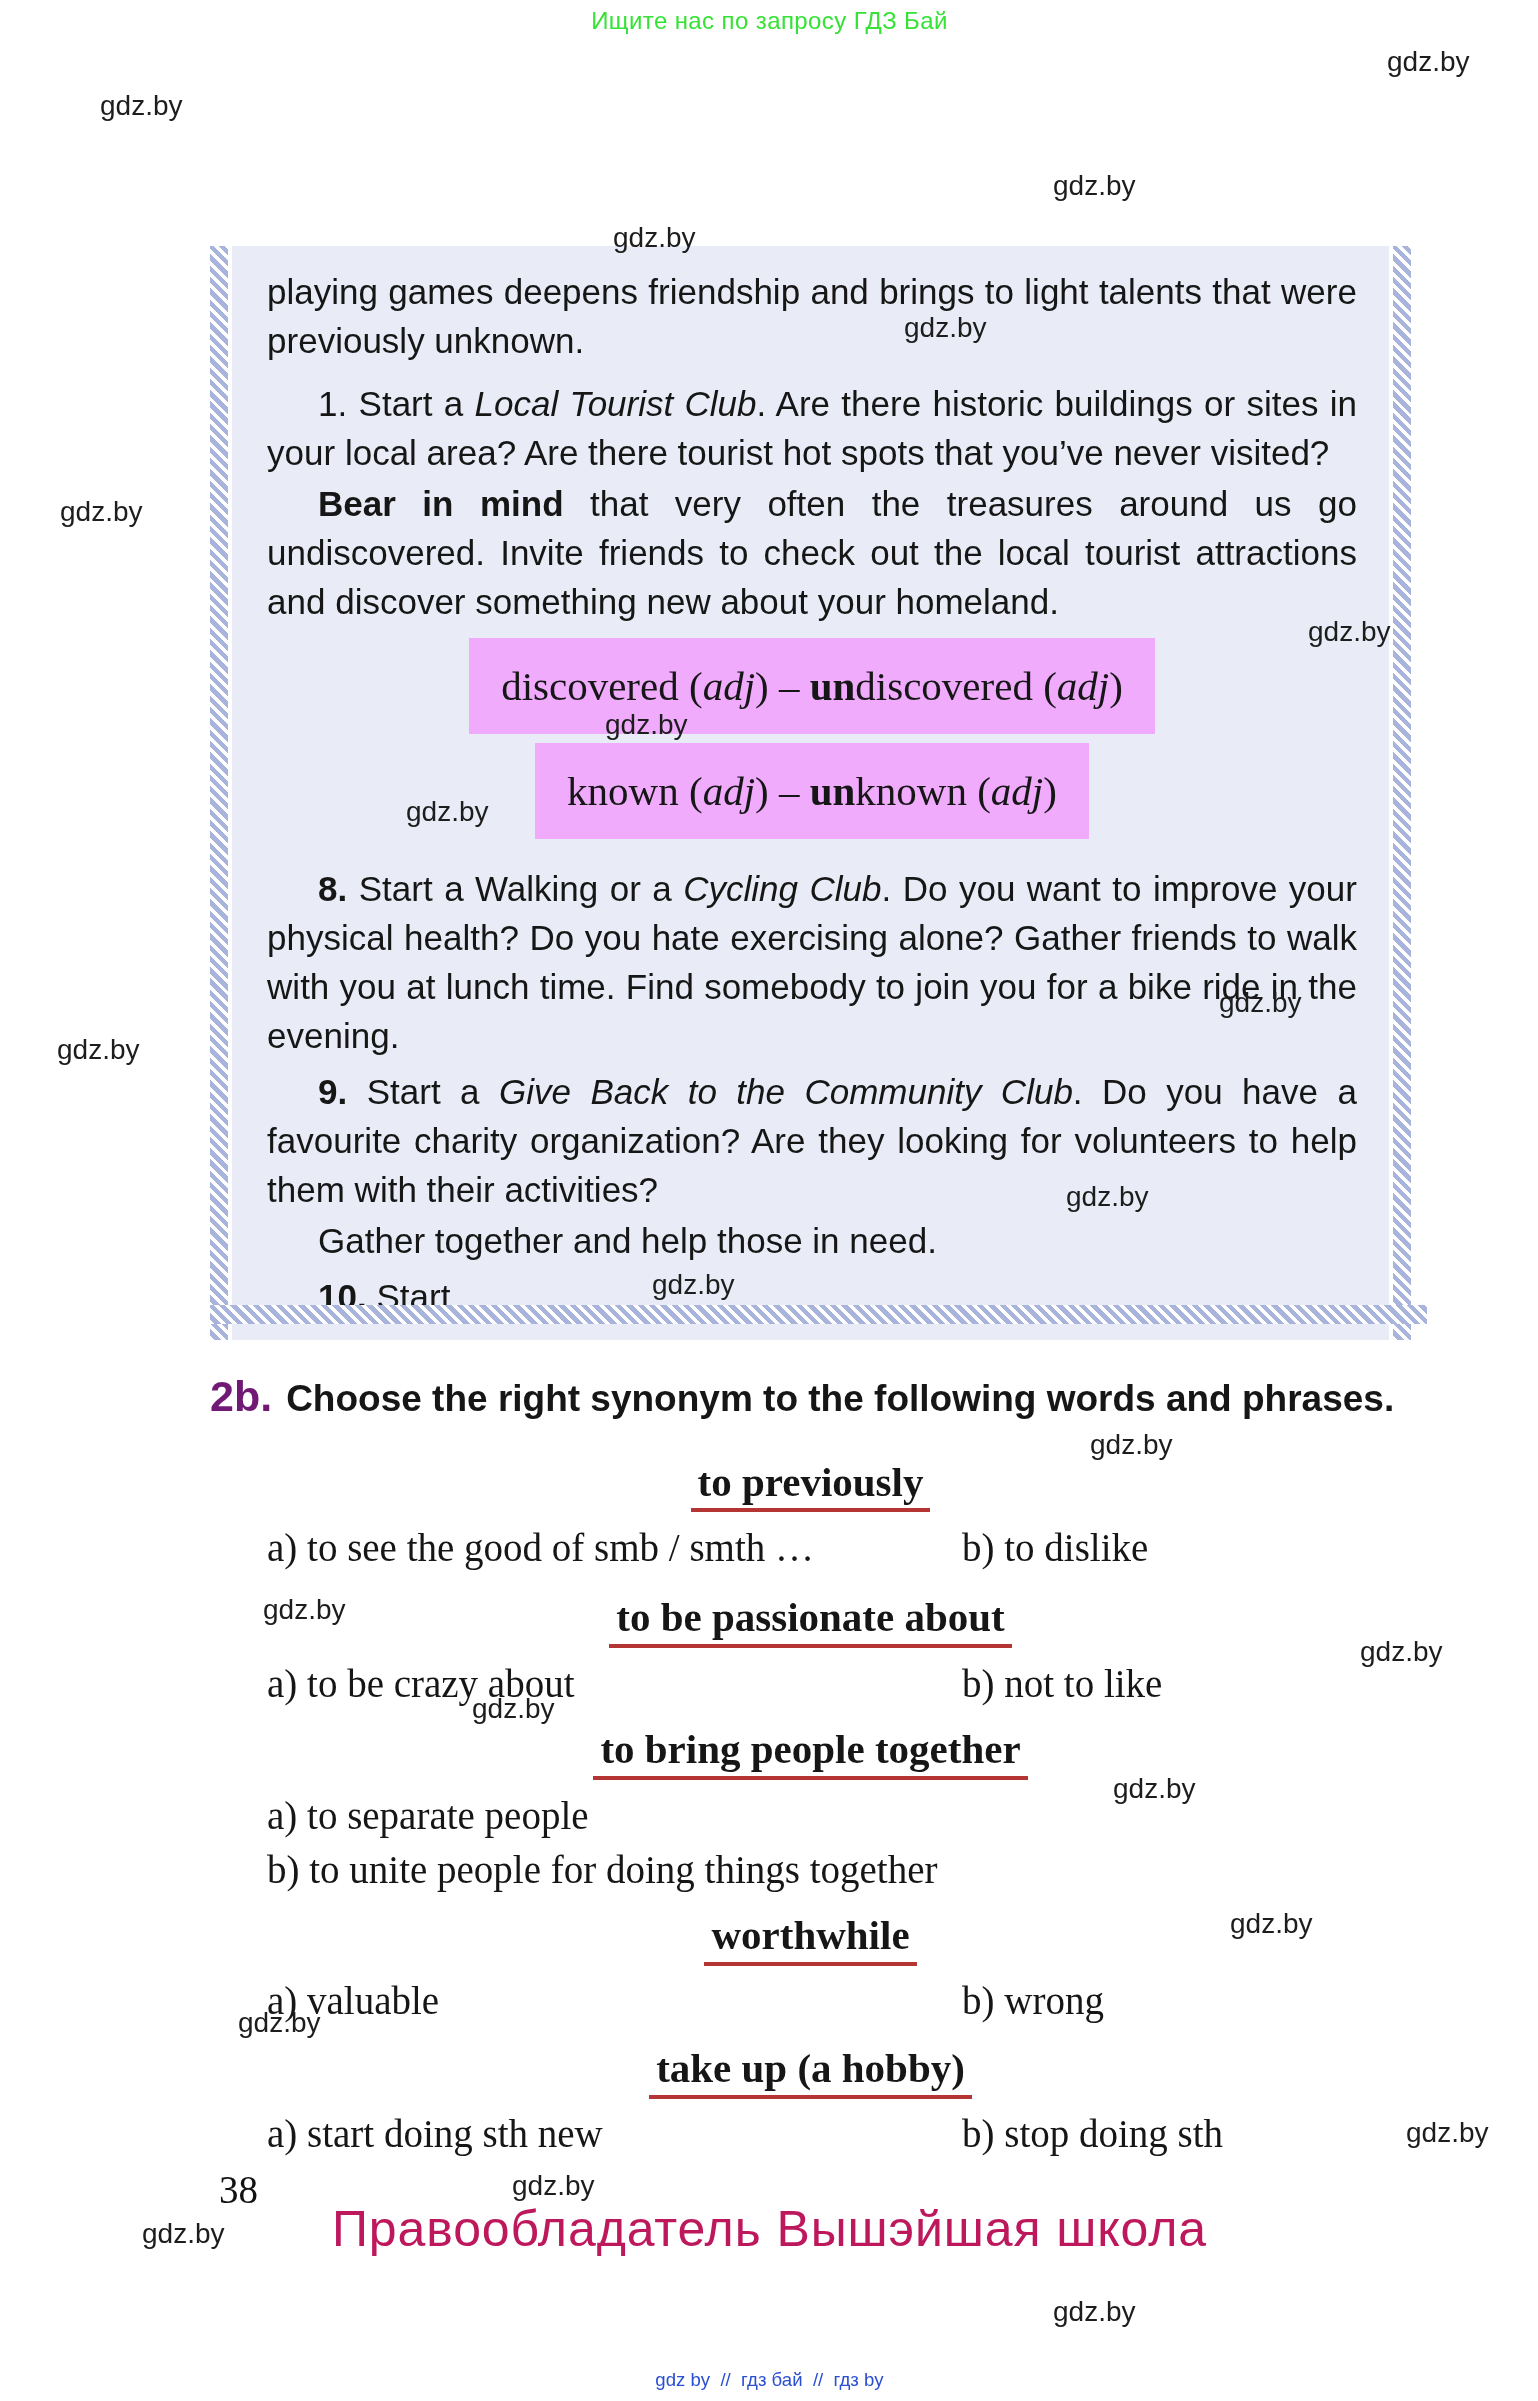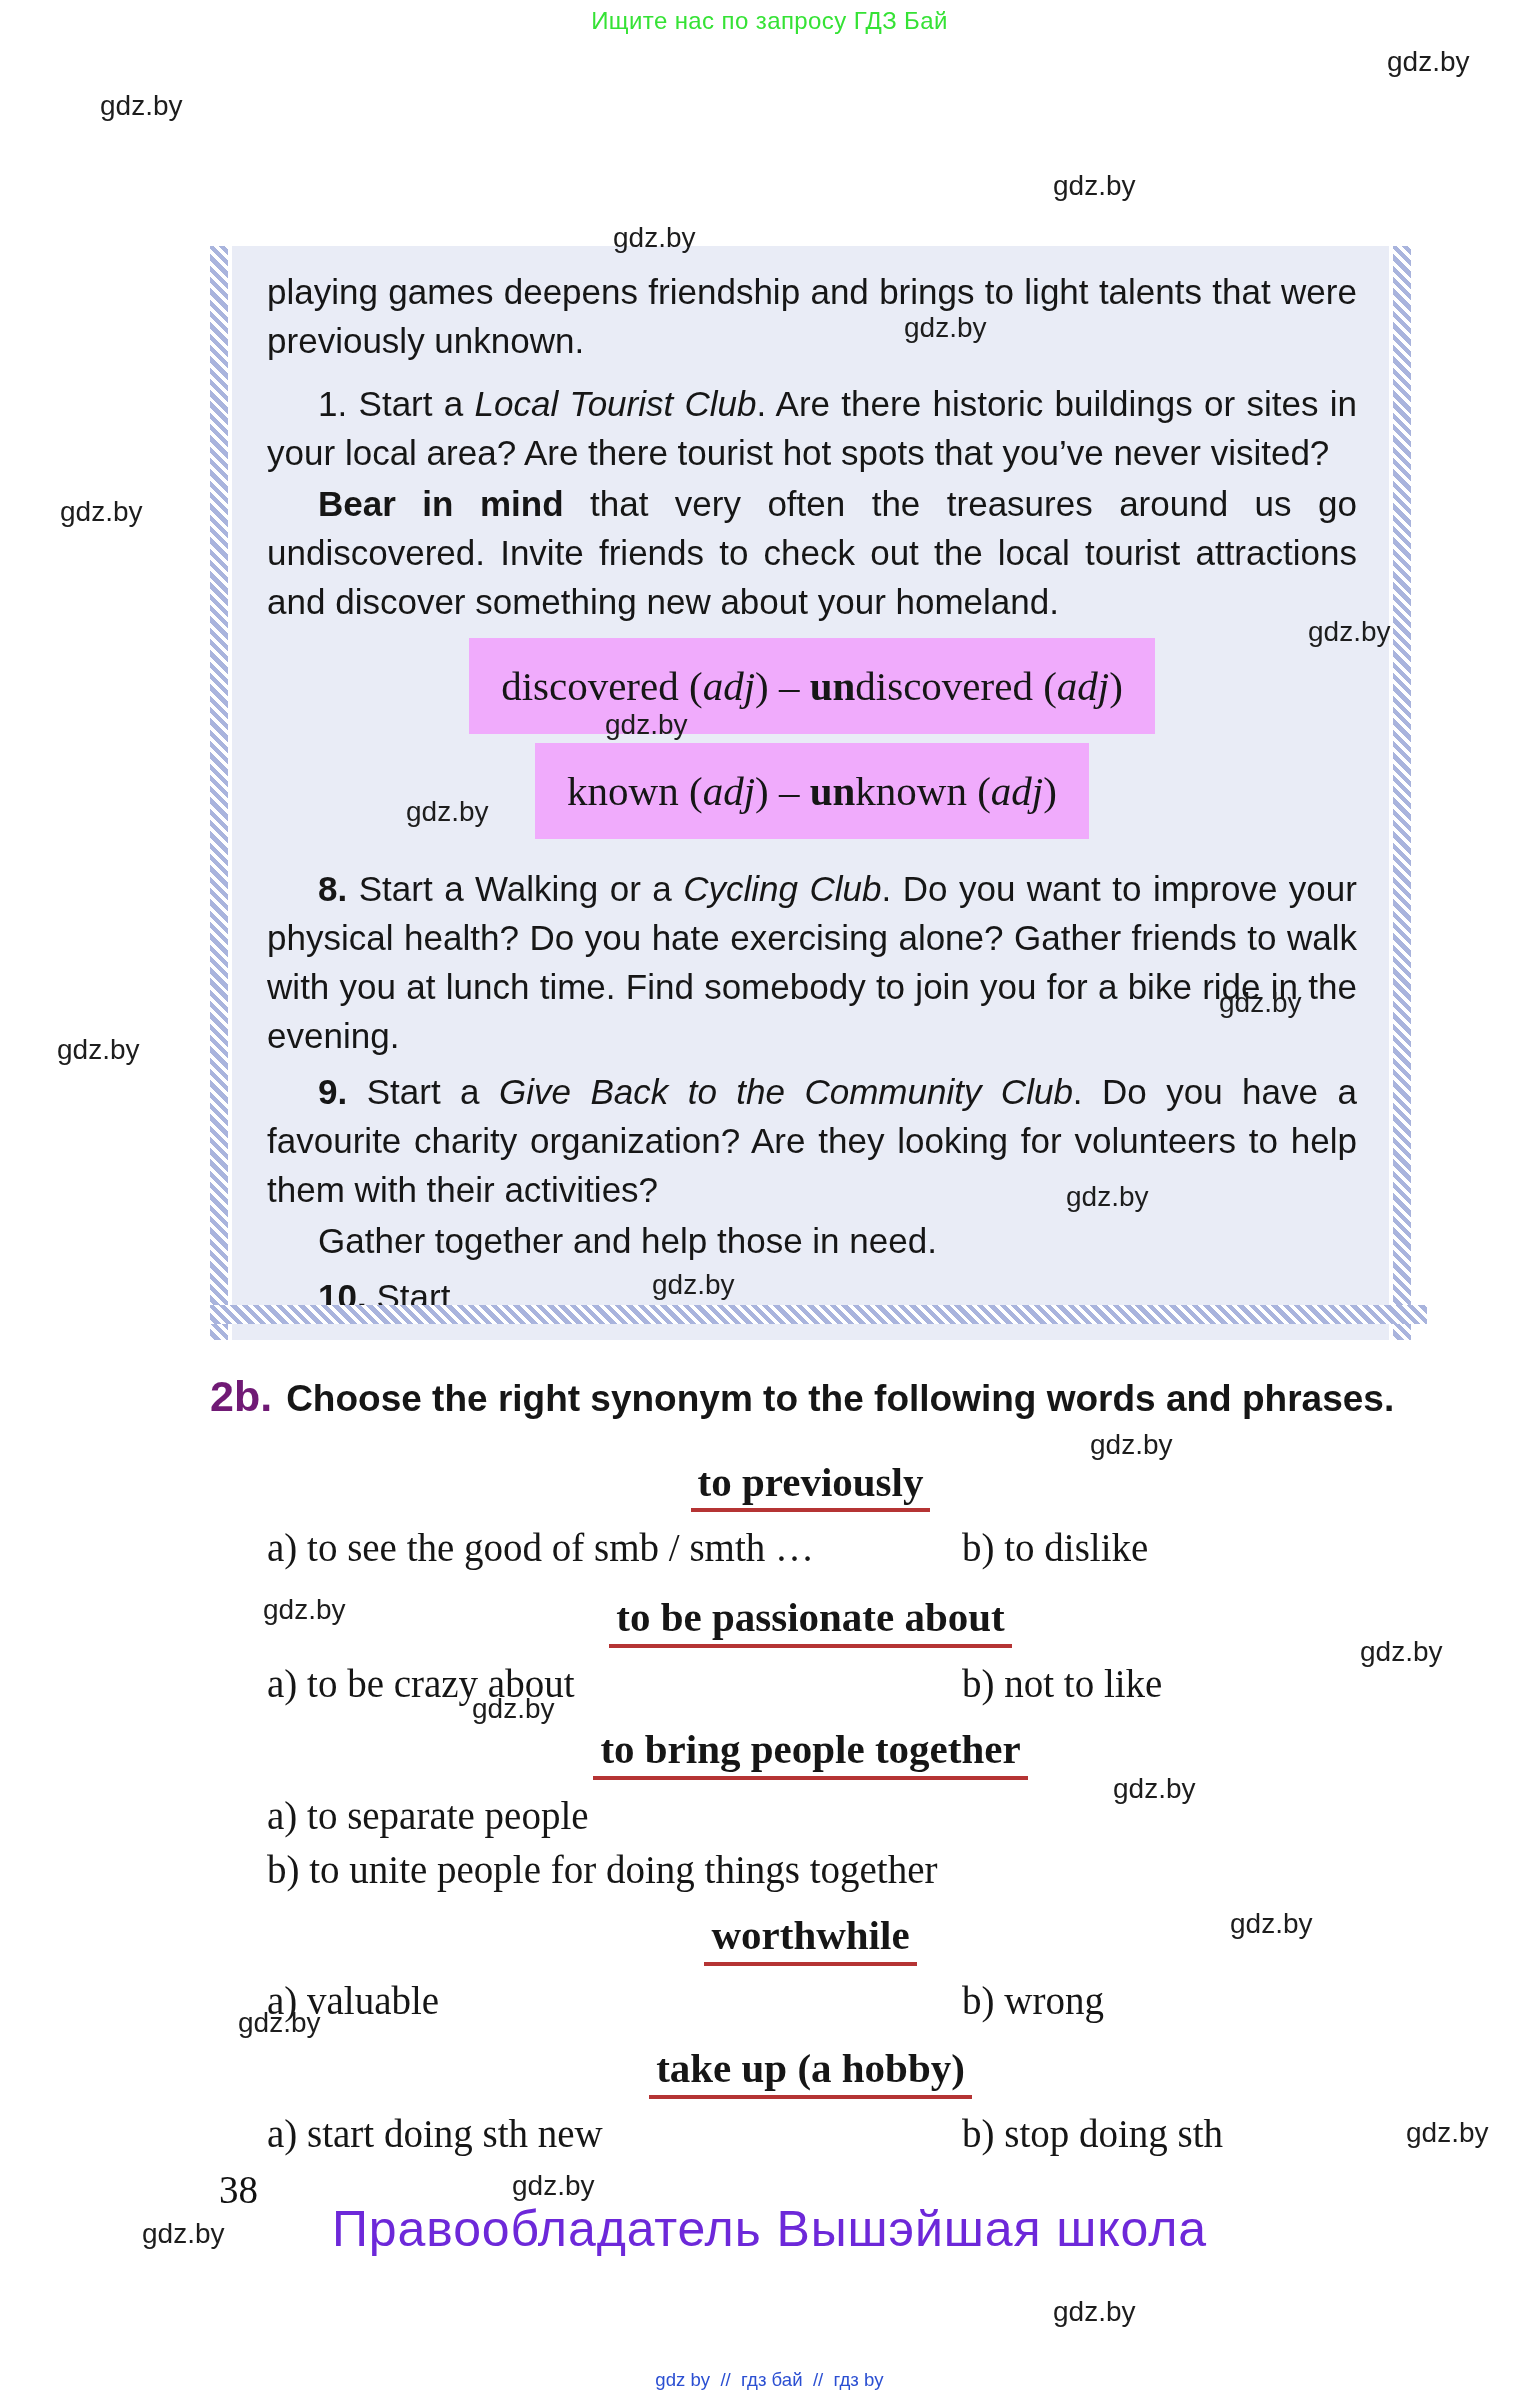--- a/index.html
+++ b/index.html
@@ -71,21 +71,21 @@
   .group.stacked .opt{width:auto;flex:none;}
   .group.stacked .opt.b{margin-top:5.3px;}
   .group:nth-child(4) .opts,.group:nth-child(5) .opts{margin-top:10.6px;}
   
   .page-number{
     position:absolute;left:219px;top:2167px;
     font-family:"Liberation Serif","DejaVu Serif",serif;font-size:39px;color:#111;
   }
   .copyright{
     position:absolute;top:2200px;left:0;width:100%;text-align:center;
-    font-size:50px;color:#6d28d9;letter-spacing:0.9px;
+    font-size:50px;color:#be185d;letter-spacing:0.9px;
   }
   .footer-links{
     position:absolute;top:2369px;left:0;width:100%;text-align:center;
     font-size:18.6px;color:#2b4fd2;white-space:pre;
   }
 </style>
 </head>
 <body>
 
 <div class="page">

